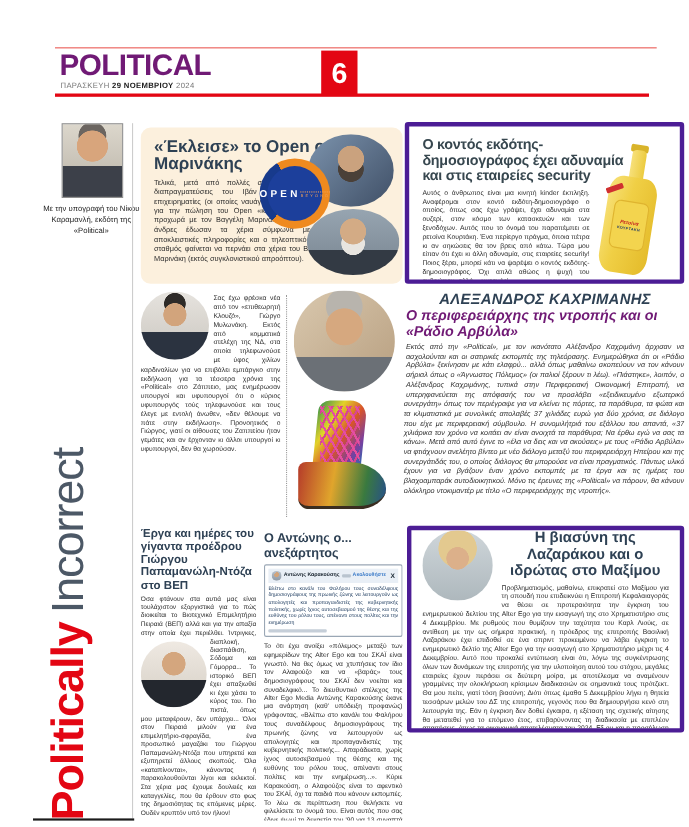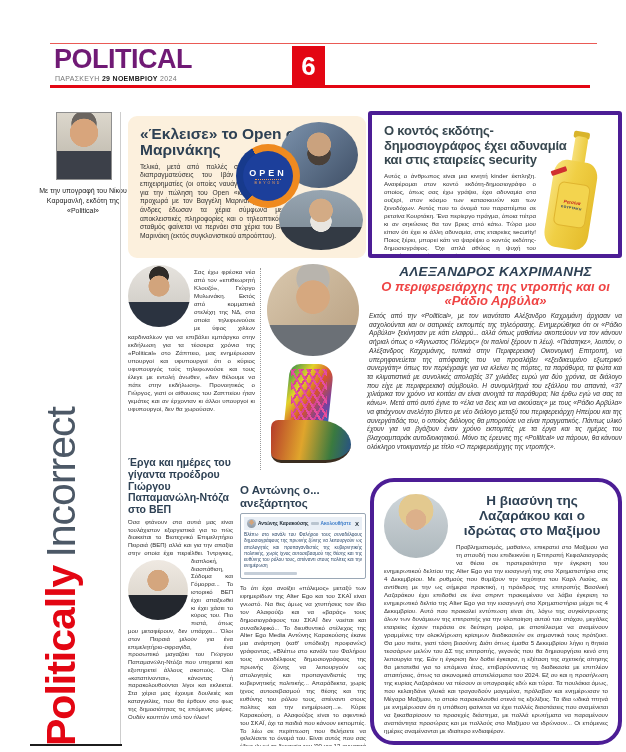--- a/index.html
+++ b/index.html
@@ -49,21 +49,21 @@
                  linear-gradient(135deg,#7c93ad,#3f4f66);}
   .a1-ph-bot{right:3px;top:74px;width:84px;height:60px;
       background:radial-gradient(circle at 50% 34%, #d3ab85 0 20%, rgba(0,0,0,0) 21%),
                  radial-gradient(circle at 50% 52%, #e8e5e0 0 20%, rgba(0,0,0,0) 21%),
                  linear-gradient(rgba(0,0,0,0) 62%, #333a44 62%),
                  linear-gradient(#97a5b1,#77848f);}
   .open-logo{right:66px;top:28px;width:64px;height:64px;border-radius:50%;
       background:conic-gradient(from -30deg,#ef8a1f 0 250deg,#173a8c 250deg 360deg);
       display:grid;place-items:center;}
   .open-inner{width:50px;height:50px;border-radius:50%;background:#1c3f9b;color:#fff;
-      display:flex;flex-direction:column;align-items:center;justify-content:center;}
+      display:flex;flex-direction:row;align-items:center;justify-content:center;}
   .open-txt{font-size:9px;letter-spacing:3px;font-weight:700;}
   .open-sub{font-size:3.5px;letter-spacing:2px;color:#f0a05a;border-top:1px dotted #f0a05a;
             padding-top:1px;margin-top:1px;}
 
   
   .a2{left:368px;top:111px;width:254px;height:147px;padding:9px 12px;box-sizing:border-box;overflow:hidden;}
   .a2-hl{font-size:13px;line-height:1.12;width:185px;letter-spacing:-0.2px;color:#37474f;}
   .a2-body{width:152px;font-size:6.2px;margin-top:4px;}
   .bottle{right:16px;top:16px;width:58px;height:120px;transform:rotate(9deg);}
   .bottle .cap{position:absolute;left:21px;top:0;width:16px;height:7px;background:#d9b42a;border-radius:2px;}
@@ -101,25 +101,25 @@
   .a4-boot .shaft{position:absolute;left:18px;top:0;width:44px;height:62px;
       background:linear-gradient(120deg,#2f8f4e,#e3d22a 30%,#d8542a 55%,#7a3f9e 80%,#2b6db5);
       border-radius:10px 16px 4px 4px;transform:skewX(-6deg);}
   .a4-boot .laces{position:absolute;left:22px;top:5px;width:36px;height:54px;
       background:repeating-linear-gradient(60deg,rgba(0,0,0,0) 0 5px,#e54fa0 5px 7px),
                  repeating-linear-gradient(-60deg,rgba(0,0,0,0) 0 5px,#d8458f 5px 7px);}
   .a4-boot .foot{position:absolute;left:2px;top:56px;width:80px;height:40px;
       background:linear-gradient(100deg,#b53a2a,#e0a52c 40%,#3a7a3f 75%,#274f8a);
       border-radius:10px 60% 45% 14px / 10px 80% 60% 14px;border-bottom:3px solid #3a2d20;}
   .a4-hl{font-size:13.5px;text-align:center;letter-spacing:0.3px;}
-  .a4-sub{font-size:13px;text-align:center;line-height:1.08;color:#ef4444;font-weight:700;margin:1px 0 4px;}
+  .a4-sub{font-size:13px;text-align:left;line-height:1.08;color:#701a75;font-weight:700;margin:1px 0 4px;}
   .a4-body{font-size:6.6px;line-height:1.32;}
 
   
-  .a5{left:128px;top:457px;width:105px;height:262px;overflow:hidden;}
+  .a5{left:128px;top:480px;width:105px;height:262px;overflow:hidden;}
   .a5-hl{font-size:10.5px;line-height:1.12;}
   .a5-body{font-size:6px;margin-top:3px;}
   .a5-ph{float:left;width:60px;height:60px;margin:2px 3px 2px 0;border-radius:50%;
       background:radial-gradient(circle at 50% 34%, #d4a67e 0 21%, rgba(0,0,0,0) 22%),
                  linear-gradient(rgba(0,0,0,0) 58%, #23272e 58%),
                  linear-gradient(#efe9e2,#d4cec4);}
 
   .a6{left:240px;top:484px;width:126px;height:262px;overflow:hidden;}
   .a6-hl{font-size:11.5px;line-height:1.1;margin-bottom:4px;}
   .tweet{border:1px solid #9aa7b5;border-radius:2px;background:#fff;padding:3px;box-sizing:border-box;}
@@ -127,21 +127,21 @@
   .tw-av{width:9px;height:9px;border-radius:50%;flex:0 0 auto;
       background:radial-gradient(circle at 50% 38%, #d2a47c 0 30%, rgba(0,0,0,0) 31%),linear-gradient(#b9c2cc,#8e99a5);}
   .tw-name{font-size:4.8px;font-weight:700;color:#15202b;white-space:nowrap;}
   .tw-handle{width:17px;height:3px;background:#b9c4cf;border-radius:1px;}
   .tw-follow{font-size:4.8px;font-weight:700;color:#3b7bc8;margin-left:auto;white-space:nowrap;}
   .tw-x{font-size:6px;font-weight:700;color:#24313c;margin-left:2px;}
   .tw-text{font-size:4.7px;line-height:1.3;color:#1c3a5e;text-align:justify;margin-top:2px;}
   .tw-meta{width:45%;height:3px;background:#c5ced8;border-radius:1px;margin-top:3px;}
   .a6-body{font-size:6.1px;margin-top:5px;}
 
-  .a7{left:370px;top:478px;width:252px;height:267px;padding:12px 10px;box-sizing:border-box;overflow:hidden;border-radius:24px;}
+  .a7{left:370px;top:478px;width:252px;height:188px;padding:0 10px;box-sizing:border-box;overflow:hidden;}
   .a7-ph{float:left;width:64px;height:64px;margin:0 8px 3px 0;border-radius:50%;
       background:radial-gradient(circle at 50% 40%, #dcb08a 0 20%, rgba(0,0,0,0) 21%),
                  radial-gradient(circle at 50% 26%, #e3c98f 0 30%, rgba(0,0,0,0) 31%),
                  linear-gradient(#cfd6da,#aeb8bd);}
   .a7-hl{font-size:13.5px;text-align:center;line-height:1.1;}
   .a7-body{font-size:6.15px;margin-top:4px;}
 </style>
 </head>
 <body>
 

